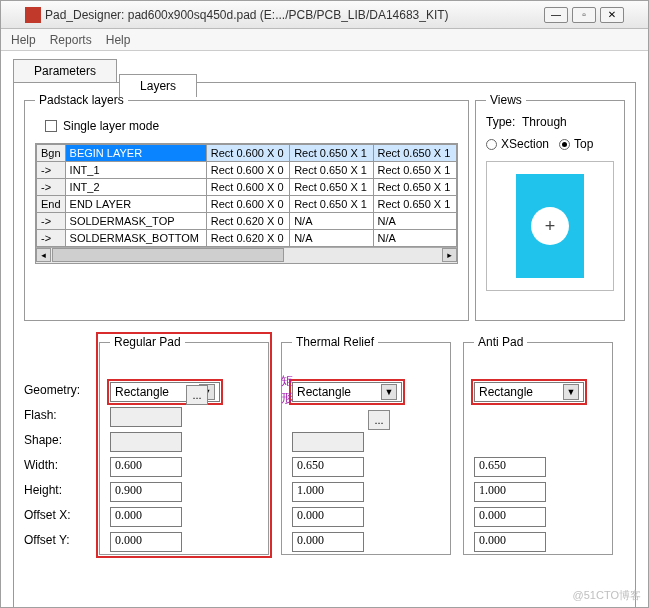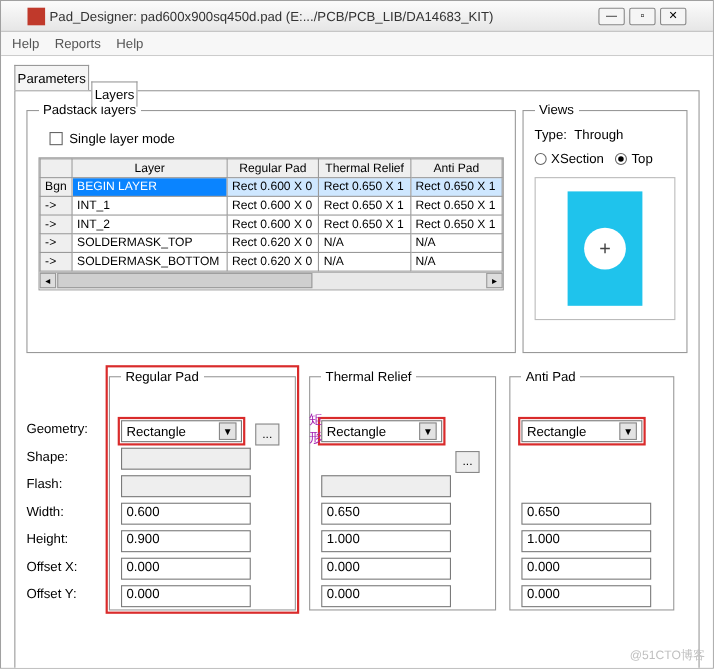--- a/index.html
+++ b/index.html
@@ -6,21 +6,21 @@
   body { margin:0; font-family: "Microsoft Sans Serif", Tahoma, sans-serif; font-size:12px; color:#000; background:#fff; }
   .window { width:649px; height:608px; border:1px solid #a0a0a0; background:#f0f0f0; display:flex; flex-direction:column; }
   .titlebar { height:28px; background:linear-gradient(#fbfbfb,#e6e6e6); display:flex; align-items:center; padding:0 24px; border-bottom:1px solid #bbb; }
   .title-icon { width:16px; height:16px; background:#c0392b; margin-right:4px; }
   .title-text { flex:1; font-size:12px; color:#333; white-space:nowrap; overflow:hidden; }
   .win-btns { display:flex; gap:4px; }
   .win-btn { width:24px; height:16px; border:1px solid #888; background:#f5f5f5; font-size:10px; line-height:14px; text-align:center; border-radius:2px; }
   .menubar { height:22px; display:flex; gap:14px; padding:0 10px; align-items:center; border-bottom:1px solid #ccc; background:#f7f7f7; color:#555; }
   .content { flex:1; background:#fff; padding:8px 12px 4px 12px; overflow:hidden; position:relative; }
   .tabs-row { display:flex; align-items:flex-end; }
-  .tab { padding:4px 2px; border:1px solid #999; border-bottom:none; background:#f5f5f5; margin-right:2px; font-size:12px; }
+  .tab { padding:4px 20px; border:1px solid #999; border-bottom:none; background:#f5f5f5; margin-right:2px; font-size:12px; }
   .tab.active { background:#fff; position:relative; top:15px; }
   .tab-body { border:1px solid #999; padding:10px; background:#fff; height:540px; }
   .row1 { display:flex; gap:6px; }
   fieldset { border:1px solid #999; padding:8px 10px 10px 10px; margin:0; }
   legend { padding:0 4px; font-size:12px; }
   .fs-layers { flex:1; }
   .fs-views { width:150px; height:228px;}
   .single-mode { margin:4px 0 10px 10px; display:flex; align-items:center; gap:6px; }
   .chk { width:12px; height:12px; border:1px solid #666; background:#fff; display:inline-block; }
   .tbl-wrap { border:1px solid #999; background:#fff; }
@@ -43,21 +43,21 @@
   .origin { width:38px; height:38px; border-radius:50%; background:#fff; display:flex; align-items:center; justify-content:center; font-size:18px; color:#444; }
   .row2 { display:flex; margin-top:14px; }
   .labels-col { width:78px; padding-top:42px; }
   .labels-col div { height:25px; display:flex; align-items:center; }
   .pad-col { margin-right:12px; }
   .pad-fs { width:170px; height:220px; }
   .field { height:25px; display:flex; align-items:center; gap:4px; }
   .combo, .txt { border:1px solid #7a7a7a; background:#fff; height:20px; font-size:12px; padding:0 4px;margin-top:44px; }
   .combo { width:110px; display:flex; align-items:center; justify-content:space-between; }
   .combo-arrow { width:16px; height:16px; background:#e3e3e3; border:1px solid #888; text-align:center; line-height:14px; font-size:9px; }
-  .txt { width:118px; }
+  .txt { width:72px;font-family:Liberation Serif, serif; }
   .btn-ellipsis { width:22px; height:20px; border:1px solid #888; background:#eee; font-size:11px; text-align:center; line-height:18px; }
   .redbox { outline:2px solid #d92b2b; outline-offset:1px; }
   .anno { position:absolute; color:#a21caf; font-size:12px; }
   .current-layer { text-align:center; margin-top:16px; }
   .watermark { position:absolute; right:7px; bottom:4px; color:#c0c0c0; font-size:11px; }
 </style>
 </head>
 <body>
 
 <div class="window">
@@ -84,44 +84,44 @@
       <div class="row1">
         <fieldset class="fs-layers">
           <legend>Padstack layers</legend>
           <div class="single-mode">
             <span class="chk"></span>
             <span>Single layer mode</span>
           </div>
           <div class="tbl-wrap">
             <table>
               <tbody>
-                  <tr>
-                <th class="rowhdr"></th>
-                <th style="width:128px">Layer</th>
-                <th style="width:76px">Regular Pad</th>
-                <th style="width:82px">Thermal Relief</th>
-                <th style="width:66px">Anti Pad</th>
-              </tr>
               <tr class="selected">
                     <td class="rowhdr">Bgn</td>
                     <td class="layer">BEGIN LAYER</td>
                     <td class="rp">Rect 0.600 X 0</td>
                     <td class="tr">Rect 0.650 X 1</td>
                     <td class="ap">Rect 0.650 X 1</td>
                   </tr>
               <tr>
                     <td class="rowhdr">-&gt;</td>
                     <td>INT_1</td>
                     <td>Rect 0.600 X 0</td>
                     <td>Rect 0.650 X 1</td>
                     <td>Rect 0.650 X 1</td>
                   </tr>
               <tr>
                     <td class="rowhdr">-&gt;</td>
                     <td>INT_2</td>
+                    <td>Rect 0.600 X 0</td>
+                    <td>Rect 0.650 X 1</td>
+                    <td>Rect 0.650 X 1</td>
+                  </tr>
+              <tr>
+                    <td class="rowhdr">End</td>
+                    <td>END LAYER</td>
                     <td>Rect 0.600 X 0</td>
                     <td>Rect 0.650 X 1</td>
                     <td>Rect 0.650 X 1</td>
                   </tr>
               <tr>
                     <td class="rowhdr">-&gt;</td>
                     <td>SOLDERMASK_TOP</td>
                     <td>Rect 0.620 X 0</td>
                     <td>N/A</td>
                     <td>N/A</td>
@@ -162,22 +162,22 @@
             <div class="pad-rect">
               <div class="origin">+</div>
             </div>
           </div>
         </fieldset>
       </div>
 
       <div class="row2">
         <div class="labels-col">
           <div>Geometry:</div>
+          <div>Flash:</div>
           <div>Shape:</div>
-          <div>Flash:</div>
           <div>Width:</div>
           <div>Height:</div>
           <div>Offset X:</div>
           <div>Offset Y:</div>
         </div>
 
         <div class="pad-col" style="position:relative">
           <span class="anno" style="left:182px;top:38px">矩形</span>
           <fieldset class="pad-fs redbox">
             <legend>Regular Pad</legend>

